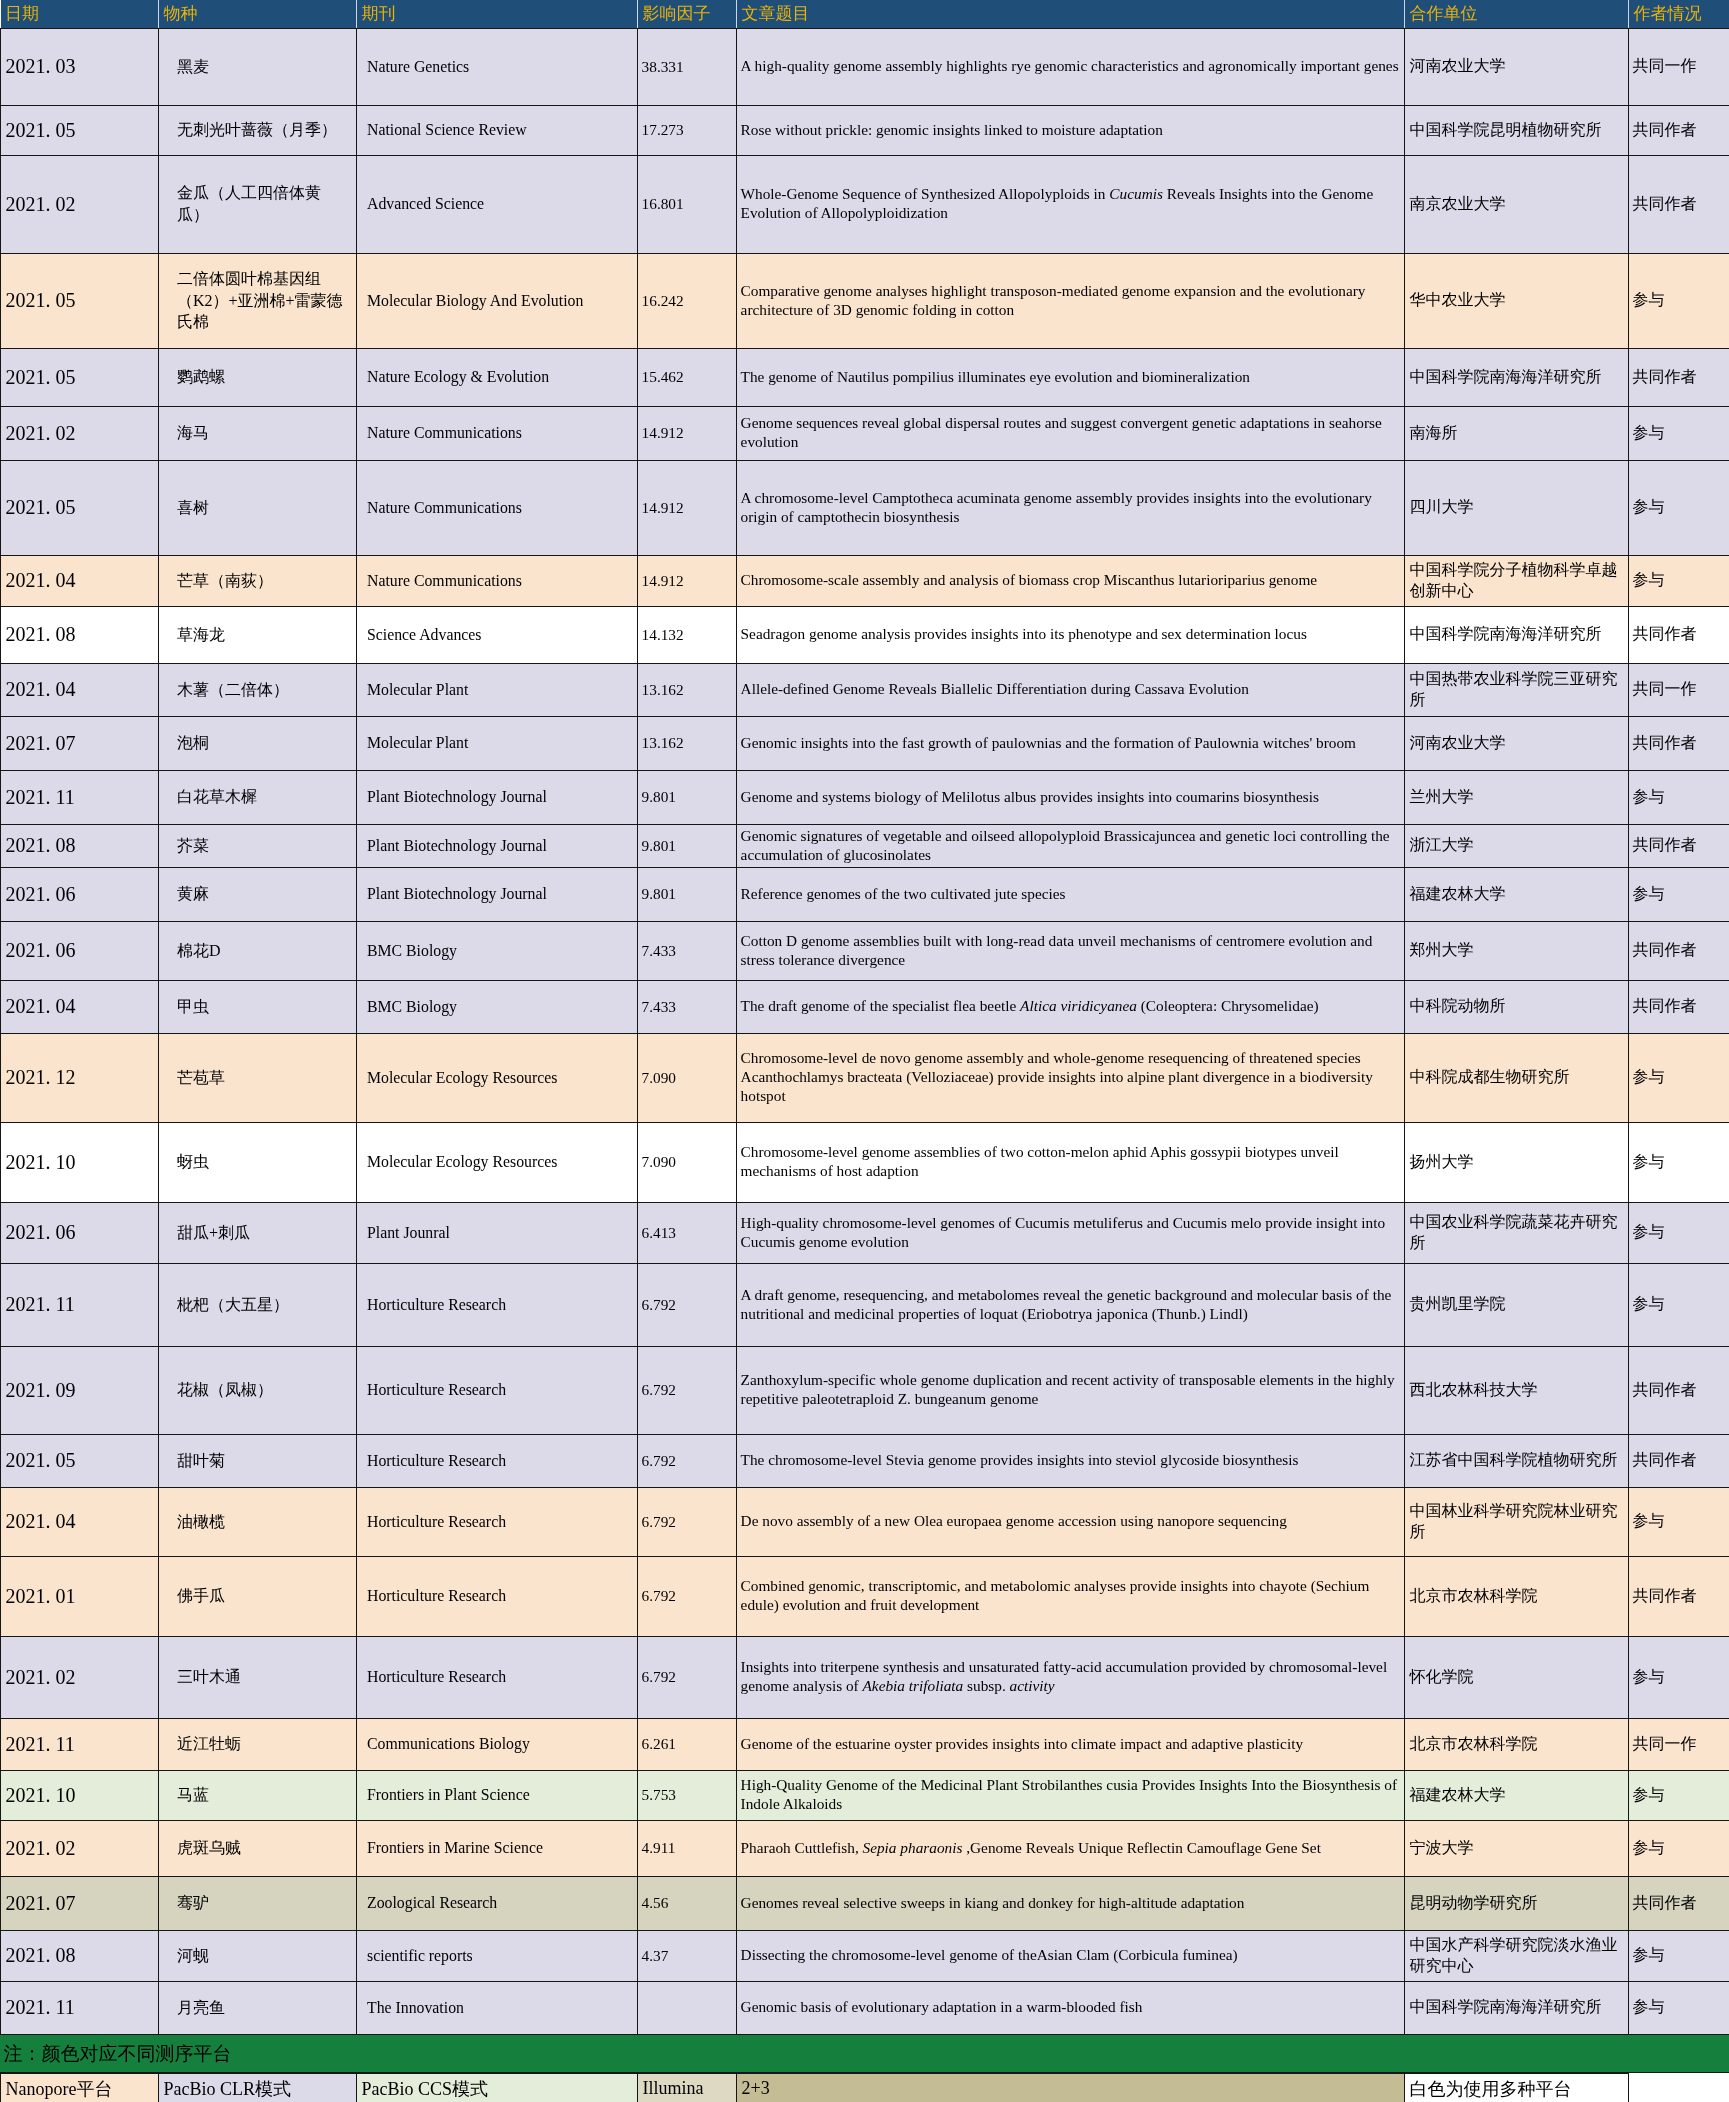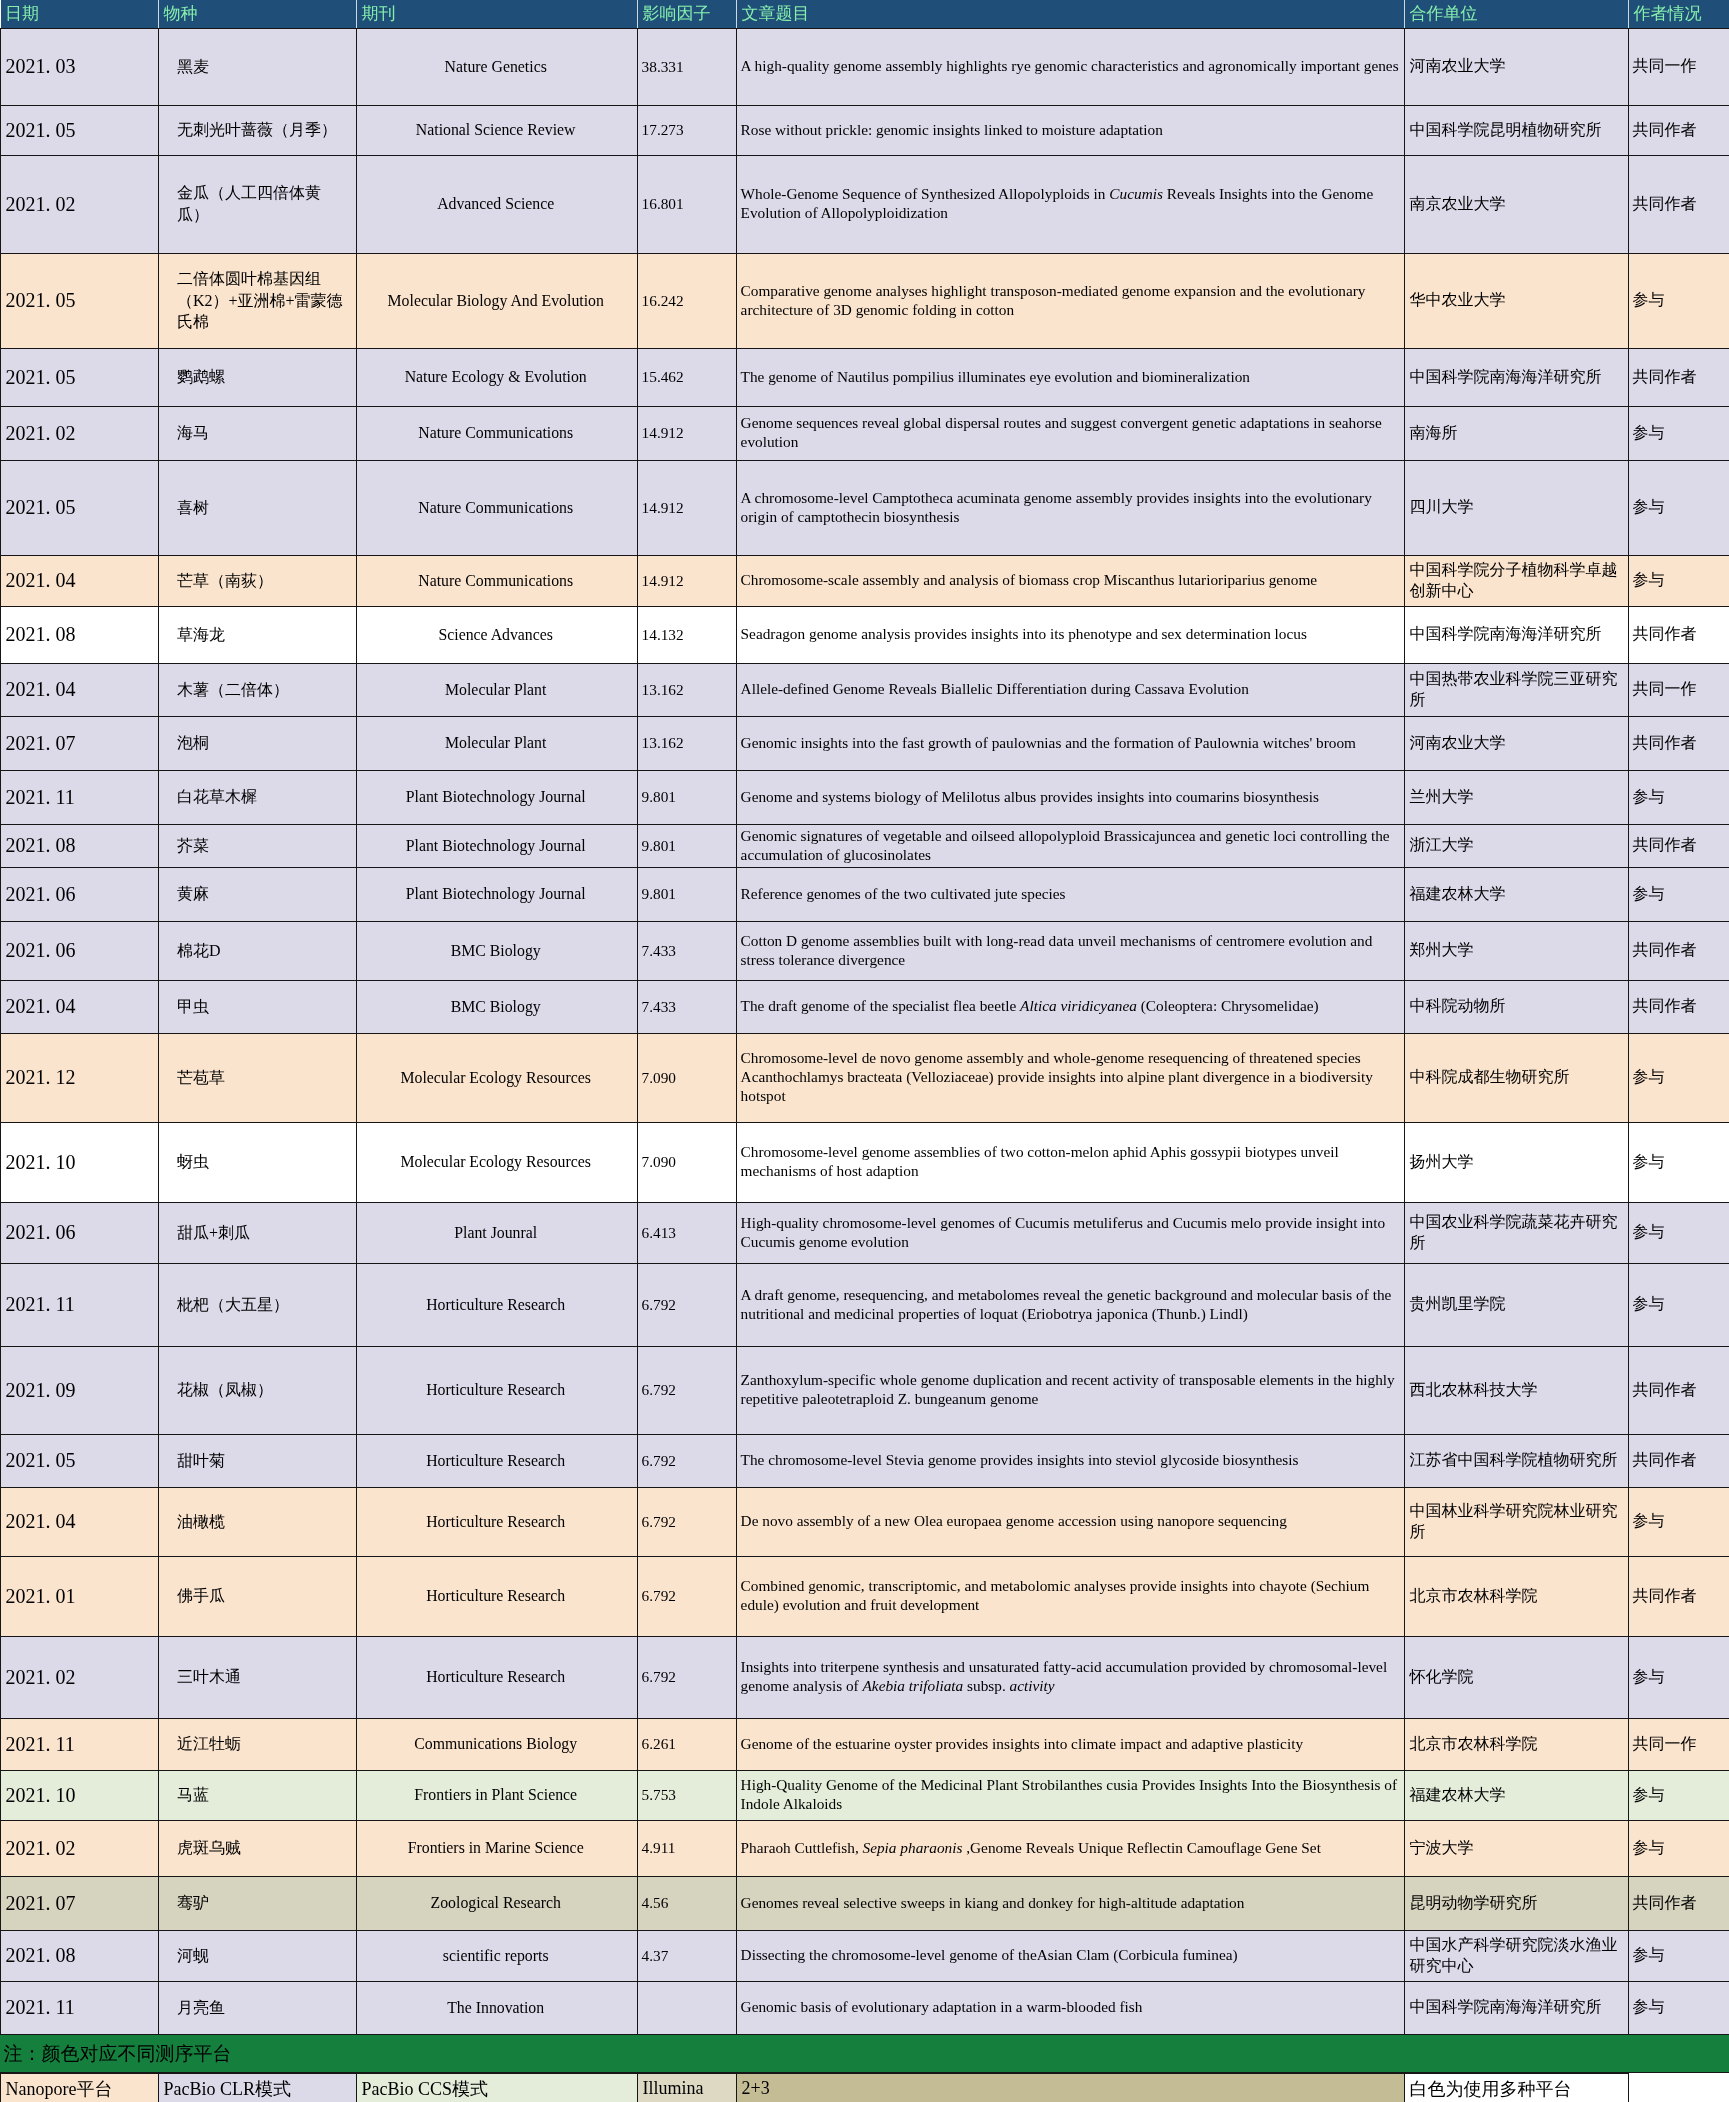--- a/index.html
+++ b/index.html
@@ -6,29 +6,29 @@
   body{
     width:1730px;height:2103px;overflow:hidden;background:#ffffff;color:#000;
     font-family:"Liberation Serif","DejaVu Serif",serif;
   }
   table{border-collapse:collapse;table-layout:fixed;width:1730px;}
   td,th{
     border:0.9px solid #161616;vertical-align:middle;overflow:hidden;
     padding:0.9px 3.6px;box-sizing:border-box;
   }
   thead th{
-    background:#1F4E79;color:#86efac;font-weight:normal;font-size:17px;
+    background:#1F4E79;color:#eab308;font-weight:normal;font-size:17px;
     text-align:left;height:28px;padding-left:4.5px;
     border-right:0.9px solid #cfd6e4;border-top:none;border-bottom:0.9px solid #161616;
   }
   thead th:first-child{border-left:none;}
   thead th:last-child{border-right:none;}
   .c-date{font-size:20px;padding-left:4.5px;}
   .c-species{font-size:16px;padding-left:18px;line-height:1.35;}
-  .c-journal{font-size:15.8px;padding-left:1px;line-height:1.25;text-align:center;}
+  .c-journal{font-size:15.8px;padding-left:10px;line-height:1.25;}
   .c-if{font-size:15.3px;text-align:left;padding-right:3.6px;}
   .c-title{font-size:15.3px;line-height:1.24;padding-left:3.6px;padding-right:2.7px;}
   .c-partner{font-size:16px;padding-left:4.5px;line-height:1.3;}
   .c-role{font-size:16px;padding-left:3.6px;}
   .note-row{
     height:37px;line-height:37px;font-size:19px;padding-left:3.6px;
     background:#15803d;border-bottom:0.9px solid #161616;
   }
   .legend-table td{font-size:18px;height:31px;padding-left:4.5px;white-space:nowrap;}
   .legend-table td.last{border-top:none;border-bottom:none;border-right:none;}

